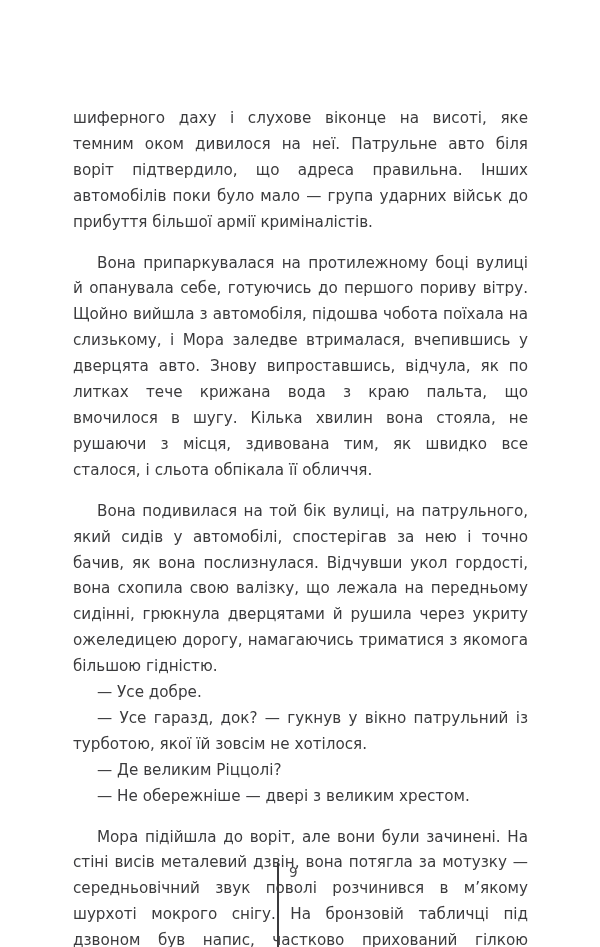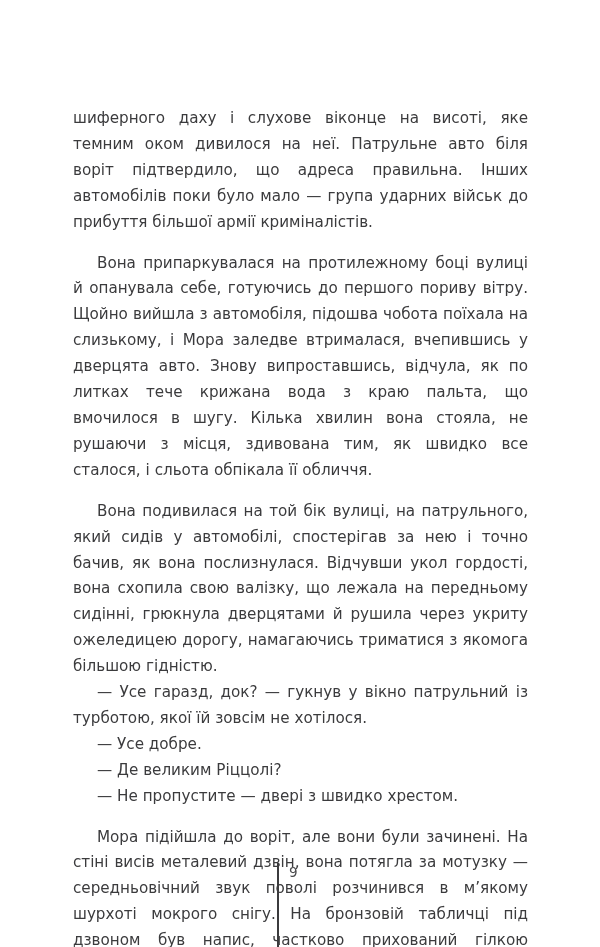--- a/index.html
+++ b/index.html
@@ -99,30 +99,30 @@
 <div class="page">
 
   <div class="text-column">
 
     <p class="para no-stretch">шиферного даху і слухове віконце на висоті, яке темним оком дивилося на неї. Патрульне авто біля воріт підтвердило, що адреса правильна. Інших автомобілів поки було мало — група ударних військ до прибуття більшої армії криміналістів.</p>
 
     <p class="para indent no-stretch">Вона припаркувалася на протилежному боці вулиці й опанувала себе, готуючись до першого пориву вітру. Щойно вийшла з автомобіля, підошва чобота поїхала на слизькому, і Мора заледве втрималася, вчепившись у дверцята авто. Знову випроставшись, відчула, як по литках тече крижана вода з краю пальта, що вмочилося в шугу. Кілька хвилин вона стояла, не рушаючи з місця, здивована тим, як швидко все сталося, і сльота обпікала її обличчя.</p>
 
     <p class="para indent no-stretch">Вона подивилася на той бік вулиці, на патрульного, який сидів у автомобілі, спостерігав за нею і точно бачив, як вона послизнулася. Відчувши укол гордості, вона схопила свою валізку, що лежала на передньому сидінні, грюкнула дверцятами й рушила через укриту ожеледицею дорогу, намагаючись триматися з якомога більшою гідністю.</p>
 
+    <p class="para dialogue no-stretch">— Усе добре.</p>
+
     <p class="para dialogue no-stretch">— Усе гаразд, док? — гукнув у вікно патрульний із турботою, якої їй зовсім не хотілося.</p>
-
-    <p class="para dialogue no-stretch">— Усе добре.</p>
 
 
     <p class="para dialogue no-stretch">— Де великим Ріццолі?</p>
 
 
 
-    <p class="para dialogue no-stretch">— Не пропустите — двері з швидко хрестом.</p>
+    <p class="para dialogue no-stretch">— Не обережніше — двері з великим хрестом.</p>
 
     <p class="para indent no-stretch">Мора підійшла до воріт, але вони були зачинені. На стіні висів металевий дзвін, вона потягла за мотузку — середньовічний звук поволі розчинився в м’якому шурхоті мокрого снігу. На бронзовій табличці під дзвоном був напис, частково прихований гілкою пожовклого плюща:</p>
 
   </div>
 
   <div class="footer">
     <div class="page-rule"></div>
     <div class="page-number">9</div>
   </div>
 

